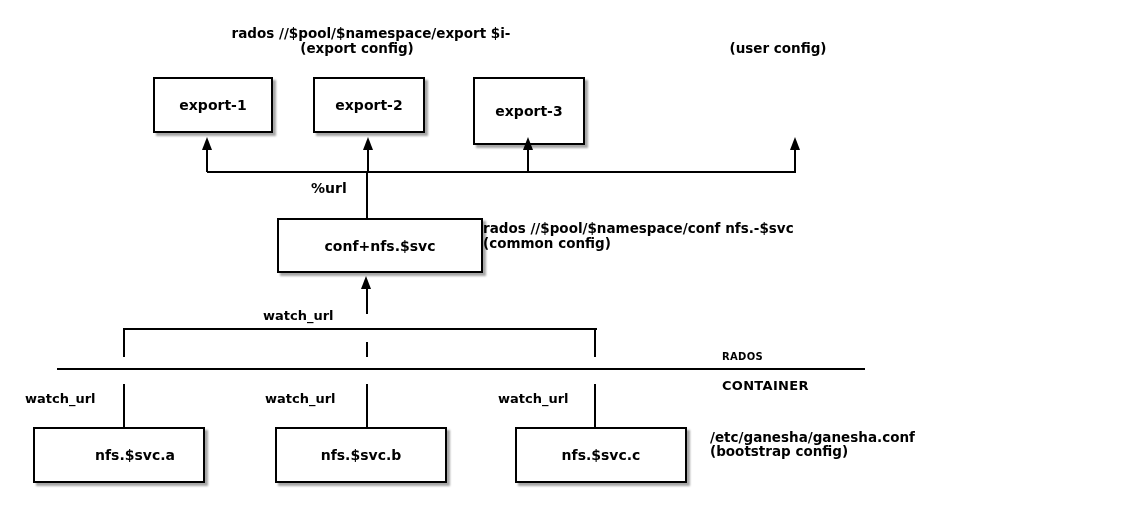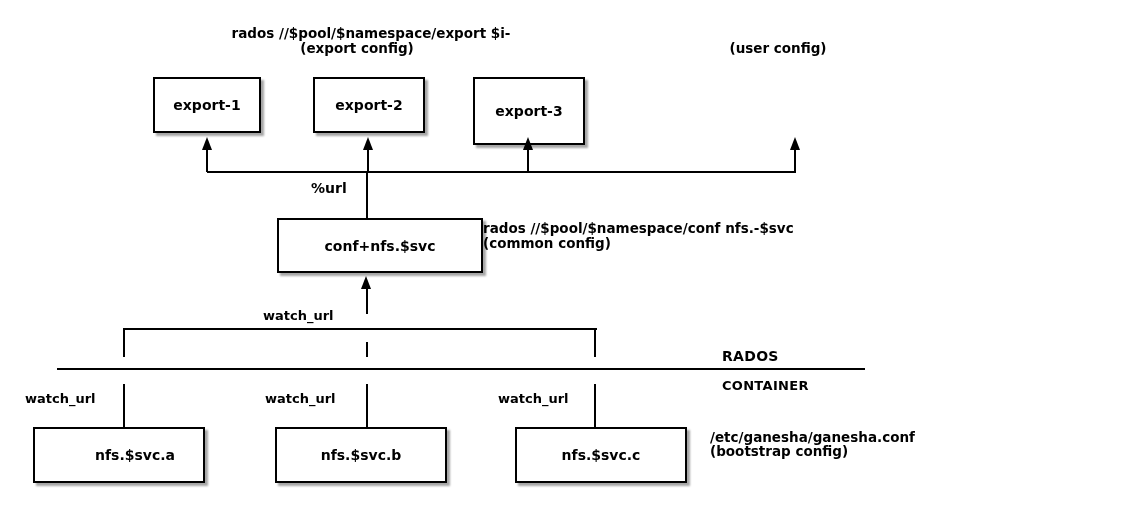--- a/index.html
+++ b/index.html
@@ -19,40 +19,40 @@
     display:flex;align-items:center;justify-content:center;
     font-weight:bold;font-size:14px;white-space:nowrap;
     box-sizing:border-box;
   }
   .lbl{
     position:absolute;
     font-weight:bold;font-size:13.5px;
     white-space:nowrap;line-height:15px;
   }
   .lbl.ctr{transform:translateX(-50%);}
-  .lbl.tiny{font-size:14px;letter-spacing:0.3px;}
+  .lbl.tiny{font-size:10px;letter-spacing:0.3px;}
   .hline{position:absolute;height:2px;background:var(--line,#000);}
   .vline{position:absolute;width:2px;background:var(--line,#000);}
   .arrow-up{
     position:absolute;width:0;height:0;
     border-left:5px solid transparent;
     border-right:5px solid transparent;
     border-bottom:13px solid var(--line,#000);
   }
 </style>
 </head>
 <body>
 
 <div id="canvas" style="--line: #000000; --text: #000000; --boxfill: #ffffff; --shadow: #a6a6a6; --bg: #ffffff;">
 
   <div class="lbl ctr" style="left:371px;top:26px;">rados //$pool/$namespace/export $i-</div>
   <div class="lbl ctr" style="left:357px;top:41px;">(export config)</div>
   <div class="lbl ctr" style="left:778px;top:41px;">(user config)</div>
 
-  <div class="box" style="left:153px;top:77px;width:108px;height:56px;">
+  <div class="box" style="left:153px;top:77px;width:120px;height:56px;">
     <span>export-1</span>
   </div>
   <div class="box" style="left:313px;top:77px;width:112px;height:56px;">
     <span>export-2</span>
   </div>
   <div class="box" style="left:473px;top:77px;width:112px;height:68px;">
     <span>export-3</span>
   </div>
 
   <div class="arrow-up" style="left:202px;top:137px;"></div>

